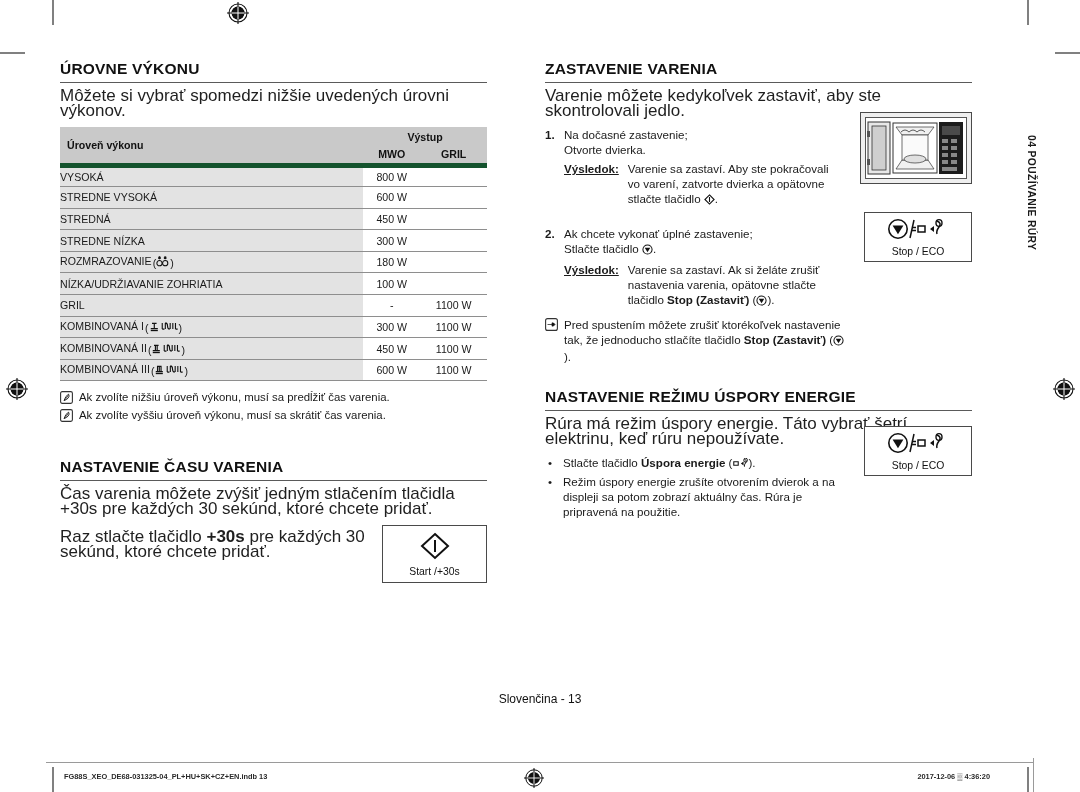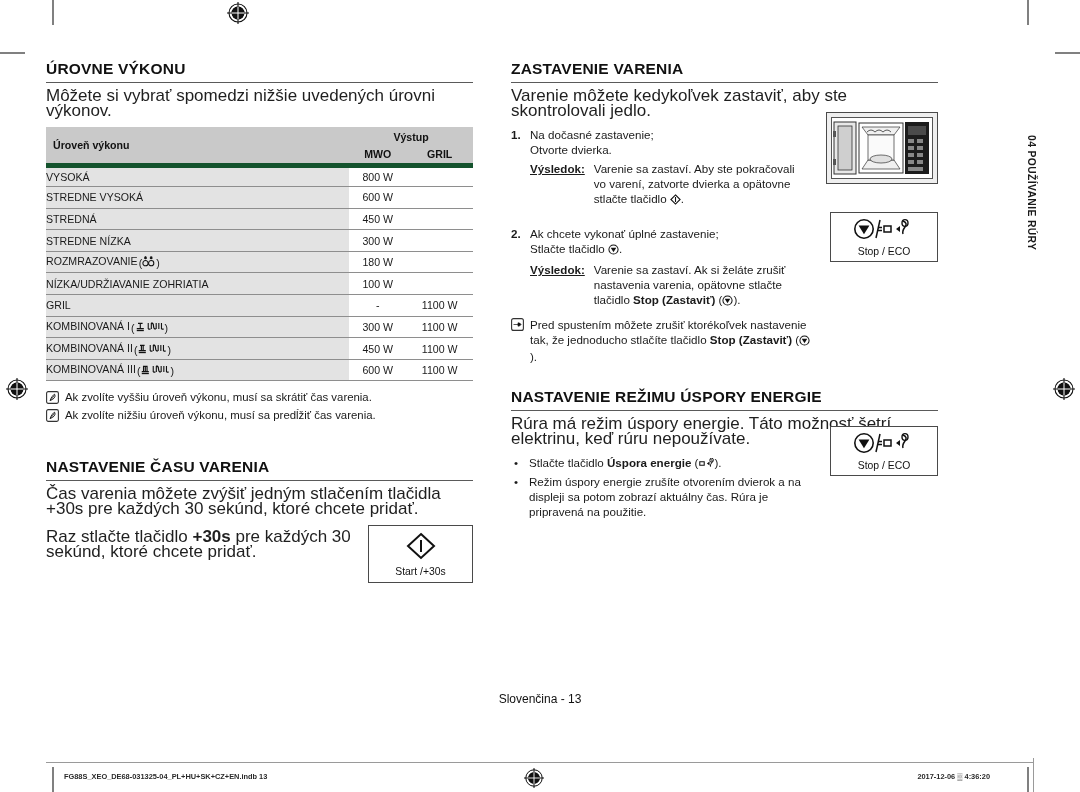--- a/index.html
+++ b/index.html
@@ -15,24 +15,25 @@
 
   
   .crop { position: absolute; background: #808080; }
   .reg {
     position: absolute; width: 22px; height: 22px;
   }
   .reg svg { display: block; }
 
   .columns {
     position: absolute;
-    left: 46px; top: 60px;
+    left: 60px; top: 60px;
     width: 912px;
     display: flex;
     gap: 38px;
+    justify-content: space-between;
   }
   .col { width: 427px; }
 
   h2.section {
     font-size: 15.5px;
     font-weight: bold;
     letter-spacing: .2px;
     margin: 0 0 5px 0;
     padding: 0 0 4px 0;
     border-bottom: 1.6px solid #5a5a5a;
@@ -367,29 +368,29 @@
         </tbody>
     </table>
 
     <div class="notes" id="note-list">
         <div class="note">
           <span class="note-icon"><svg width="13" height="13" viewBox="0 0 13 13">
               <rect x="0.6" y="0.6" width="11.8" height="11.8" rx="1.6" fill="none" stroke="#333" stroke-width="1.1"></rect>
               <path d="M4 9.6 q1.6 -5 4.6 -6.4 q1.3 1.9 -.6 4 q-1.4 1.5 -4 2.4 z" fill="#fff" stroke="#111" stroke-width=".9"></path>
               <path d="M5.4 8.6 q1.4 -3 3 -4" fill="none" stroke="#111" stroke-width=".7"></path>
             </svg></span>
-          <div>Ak zvolíte vyššiu úroveň výkonu, musí sa skrátiť čas varenia.</div>
+          <div>Ak zvolíte nižšiu úroveň výkonu, musí sa predĺžiť čas varenia.</div>
         </div>
         <div class="note">
           <span class="note-icon"><svg width="13" height="13" viewBox="0 0 13 13">
               <rect x="0.6" y="0.6" width="11.8" height="11.8" rx="1.6" fill="none" stroke="#333" stroke-width="1.1"></rect>
               <path d="M4 9.6 q1.6 -5 4.6 -6.4 q1.3 1.9 -.6 4 q-1.4 1.5 -4 2.4 z" fill="#fff" stroke="#111" stroke-width=".9"></path>
               <path d="M5.4 8.6 q1.4 -3 3 -4" fill="none" stroke="#111" stroke-width=".7"></path>
             </svg></span>
-          <div>Ak zvolíte nižšiu úroveň výkonu, musí sa predĺžiť čas varenia.</div>
+          <div>Ak zvolíte vyššiu úroveň výkonu, musí sa skrátiť čas varenia.</div>
         </div>
       </div>
 
     <div style="height:32px;"></div>
 
     <h2 class="section">NASTAVENIE ČASU VARENIA</h2>
 
     <p class="body">Čas varenia môžete zvýšiť jedným stlačením tlačidla +30s pre každých 30 sekúnd, ktoré chcete pridať.</p>
 
     <div style="display:flex; gap:14px; align-items:flex-start;">
@@ -510,21 +511,21 @@
               <circle cx="6" cy="6" r="5" fill="none" stroke="#111" stroke-width="1.1"></circle>
               <path d="M3 4.2 h6 L6 9 Z" fill="#111"></path>
             </svg>
       </span><span>).</span></div>
     </div>
 
     <div style="height:24px;"></div>
 
     <h2 class="section">NASTAVENIE REŽIMU ÚSPORY ENERGIE</h2>
 
-    <p class="body">Rúra má režim úspory energie. Táto možnosť šetrí elektrinu, keď rúru nepoužívate.</p>
+    <p class="body">Rúra má režim úspory energie. Táto vybrať šetrí elektrinu, keď rúru nepoužívate.</p>
 
     <div class="keybox rc-float" style="right:0px; top:366px; width:108px; height:50px; padding-top:5px;">
       <span>
         <svg width="62" height="22" viewBox="0 0 62 22">
           <circle cx="11" cy="11" r="9.2" fill="none" stroke="#111" stroke-width="1.6"></circle>
           <path d="M5.6 7.4 h10.8 L11 16.2 Z" fill="#111"></path>
           <path d="M23 20 L27 2" stroke="#111" stroke-width="1.5"></path>
           <path d="M31 8 h7 v6 h-7 z" fill="none" stroke="#111" stroke-width="1.5"></path>
           <path d="M38 11 h5 l4 -3 v6 l-4 -3" fill="#111"></path>
           <path d="M29 9.5 h-4 M29 12.5 h-4" stroke="#111" stroke-width="1.4"></path>

